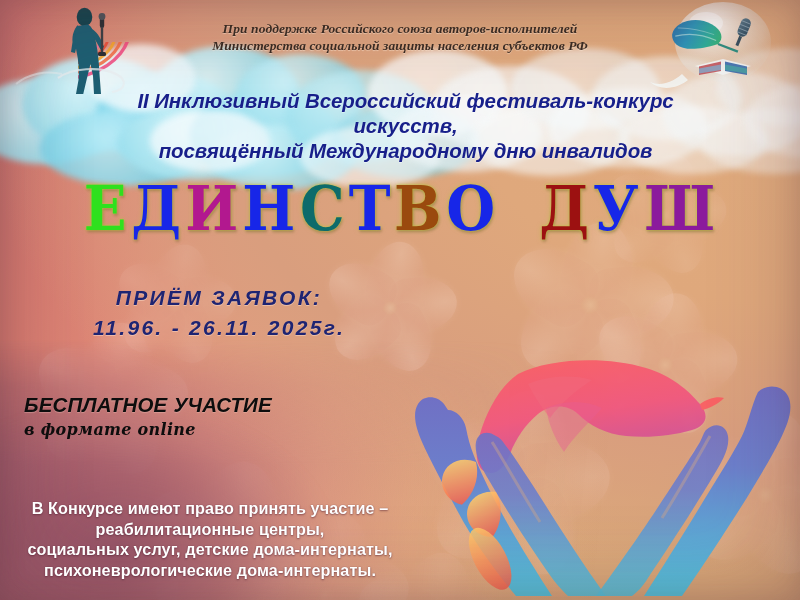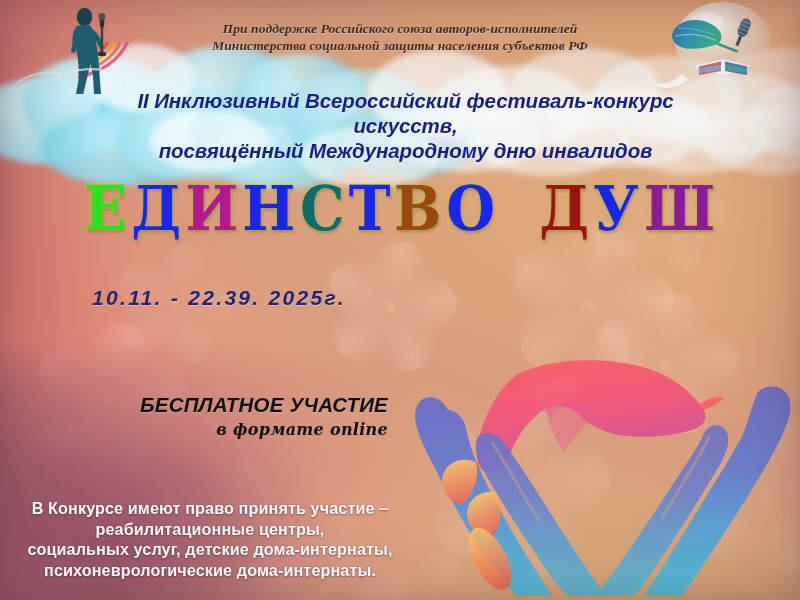--- a/index.html
+++ b/index.html
@@ -134,22 +134,22 @@
     text-align:center;
     font-style:italic;font-weight:700;
     font-size:21px;line-height:30px;
     color:#1e2472;
     letter-spacing:2.3px;
     text-shadow:0 1px 0 rgba(255,228,210,.45);
   }
   .dates div{white-space:nowrap;}
 
   .freeblk{
-    position:absolute;left:8px;top:392px;width:380px;
-    text-align:right;color:#0d0d0d;
+    position:absolute;left:24px;top:392px;width:380px;
+    text-align:left;color:#0d0d0d;
   }
   .freeblk .l1,.freeblk .l2{
     font-style:italic;font-weight:700;
     font-size:20.5px;line-height:26px;
     letter-spacing:.2px;white-space:nowrap;
     text-shadow:0 1px 1px rgba(255,220,210,.30);
   }
   .freeblk .l3{
     font-family:"DejaVu Serif","Liberation Serif",serif;
     font-style:italic;font-weight:700;
@@ -468,21 +468,22 @@
 
   <div class="fest">
     <div>II Инклюзивный Всероссийский фестиваль-конкурс</div>
     <div>искусств,</div>
     <div>посвящённый Международному дню инвалидов</div>
   </div>
 
   <div class="bigtitle" id="bigtitle"><span class="ch" style="color: rgb(47, 224, 30);">Е</span><span class="ch" style="color: rgb(23, 38, 232);">Д</span><span class="ch" style="color: rgb(178, 24, 143);">И</span><span class="ch" style="color: rgb(23, 38, 232);">Н</span><span class="ch" style="color: rgb(13, 107, 107);">С</span><span class="ch" style="color: rgb(23, 38, 232);">Т</span><span class="ch" style="color: rgb(154, 74, 14);">В</span><span class="ch" style="color: rgb(23, 38, 232);">О</span><span class="sp"></span><span class="ch" style="color: rgb(156, 17, 17);">Д</span><span class="ch" style="color: rgb(23, 38, 232);">У</span><span class="ch" style="color: rgb(139, 26, 156);">Ш</span></div>
 
   <div class="dates">
-    <div>10.11. - 22.39. 2025г.</div>
+    <div>ПРИЁМ ЗАЯВОК:</div>
+    <div>11.96. - 26.11. 2025г.</div>
   </div>
 
   <div class="freeblk">
     <div class="l1">БЕСПЛАТНОЕ УЧАСТИЕ</div>
     <div class="l3">в формате online</div>
   </div>
 
   <div class="eligible">
     <div>В Конкурсе имеют право принять участие –</div>
     <div>реабилитационные центры,</div>

